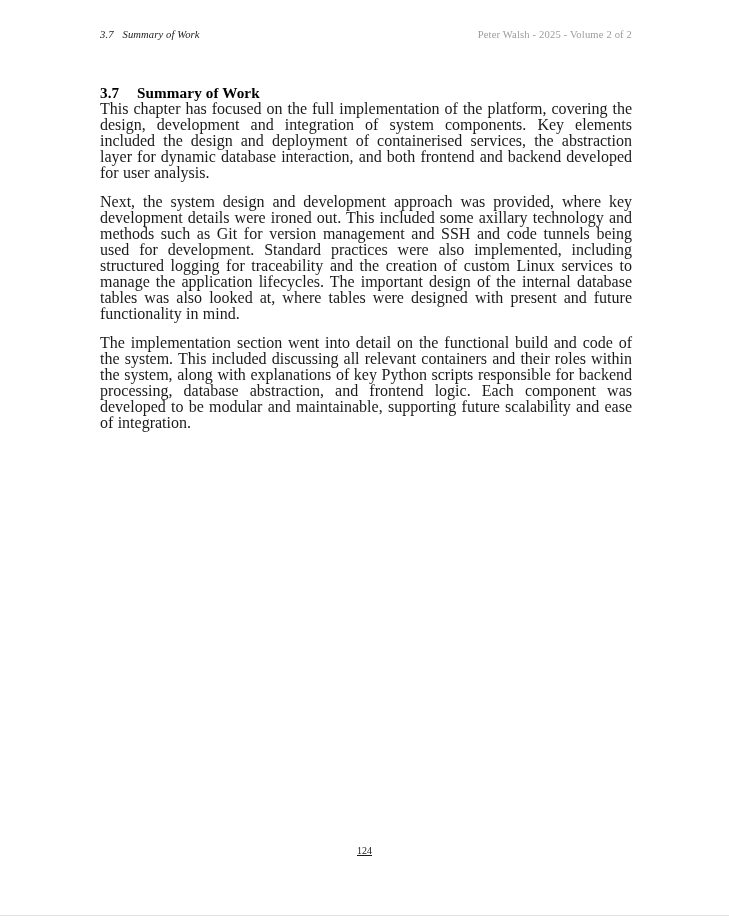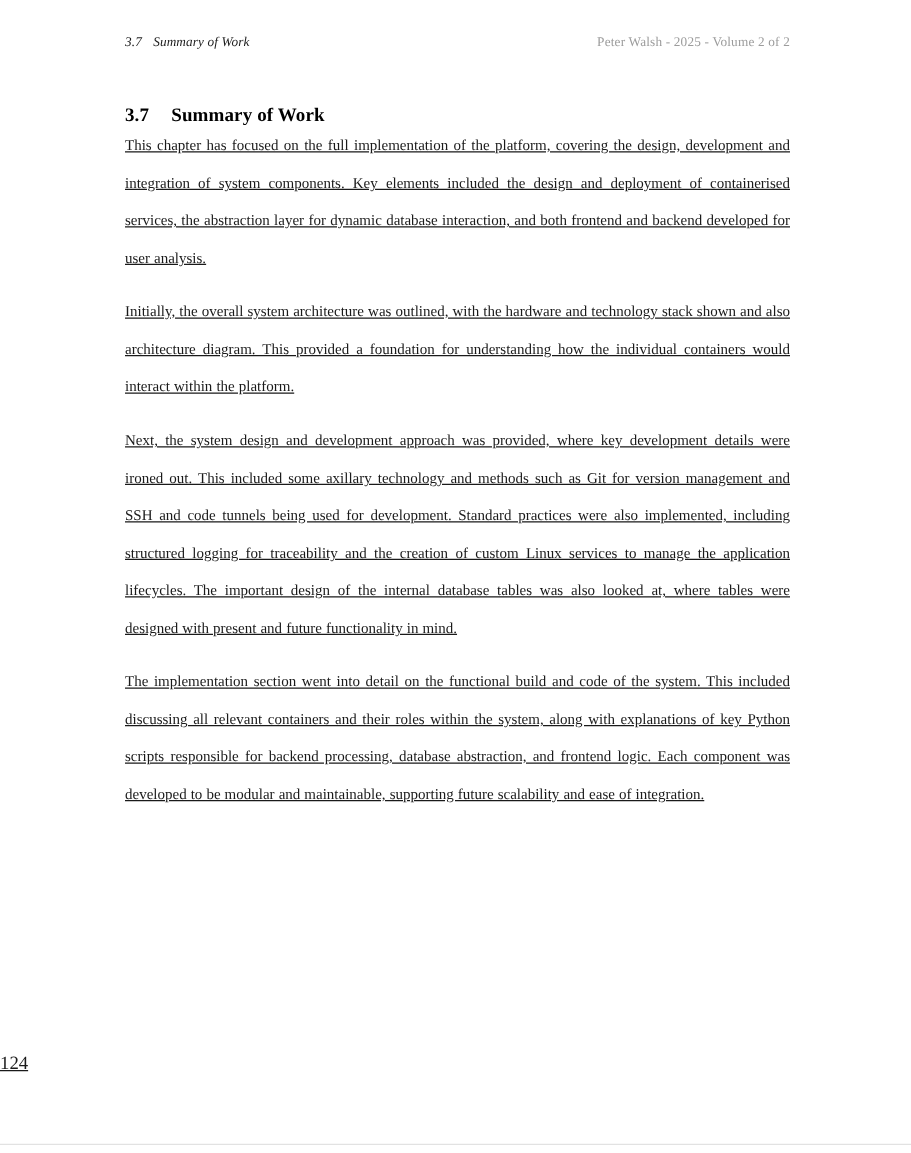--- a/index.html
+++ b/index.html
@@ -74,42 +74,41 @@
   }
 
   
   .body-block {
     position: absolute;
     left: 100px;
     top: 101px;
     width: 532px;
   }
   .body-paragraph {
-    font-size: 12px;
-    line-height: 30px;
+    font-size: 16px;
+    line-height: 16px;
     text-align: justify;
     text-justify: inter-word;
     margin: 0 0 13px 0;
     color: #1a1a1a;
     hyphens: manual;
     word-spacing: 0.02em;
-    text-decoration: underline;
   }
   .body-paragraph:last-child {
     margin-bottom: 0;
   }
 
   
   .page-number {
     position: absolute;
     left: 0;
     top: 843px;
     width: 729px;
-    text-align: left;
-    font-size: 15px;
+    text-align: center;
+    font-size: 10px;
     color: #1a1a1a;
     line-height: 16px;
     text-decoration: underline;
   }
 
   
   .page-edge-rule {
     position: absolute;
     left: 0;
     top: 915px;
@@ -129,21 +128,20 @@
     </div>
     <div class="header-right">Peter Walsh - 2025 - Volume 2 of 2</div>
   </div>
 
   <h2 class="section-heading">
     <span class="sec-num">3.7</span><span>Summary of Work</span>
   </h2>
 
   <div class="body-block">
     <p class="body-paragraph">This chapter has focused on the full implementation of the platform, covering the design, development and integration of system components. Key elements included the design and deployment of containerised services, the abstraction layer for dynamic database interaction, and both frontend and backend developed for user analysis.</p>
-    <p class="body-paragraph">Initially, the overall system architecture was outlined, with the hardware and technology stack shown and also architecture diagram. This provided a foundation for understanding how the individual containers would interact within the platform.</p>
     <p class="body-paragraph">Next, the system design and development approach was provided, where key development details were ironed out. This included some axillary technology and methods such as Git for version management and SSH and code tunnels being used for development. Standard practices were also implemented, including structured logging for traceability and the creation of custom Linux services to manage the application lifecycles. The important design of the internal database tables was also looked at, where tables were designed with present and future functionality in mind.</p>
     <p class="body-paragraph">The implementation section went into detail on the functional build and code of the system. This included discussing all relevant containers and their roles within the system, along with explanations of key Python scripts responsible for backend processing, database abstraction, and frontend logic. Each component was developed to be modular and maintainable, supporting future scalability and ease of integration.</p>
   </div>
 
   <div class="page-number">124</div>
 
   <div class="page-edge-rule"></div>
 
 </div>
 

